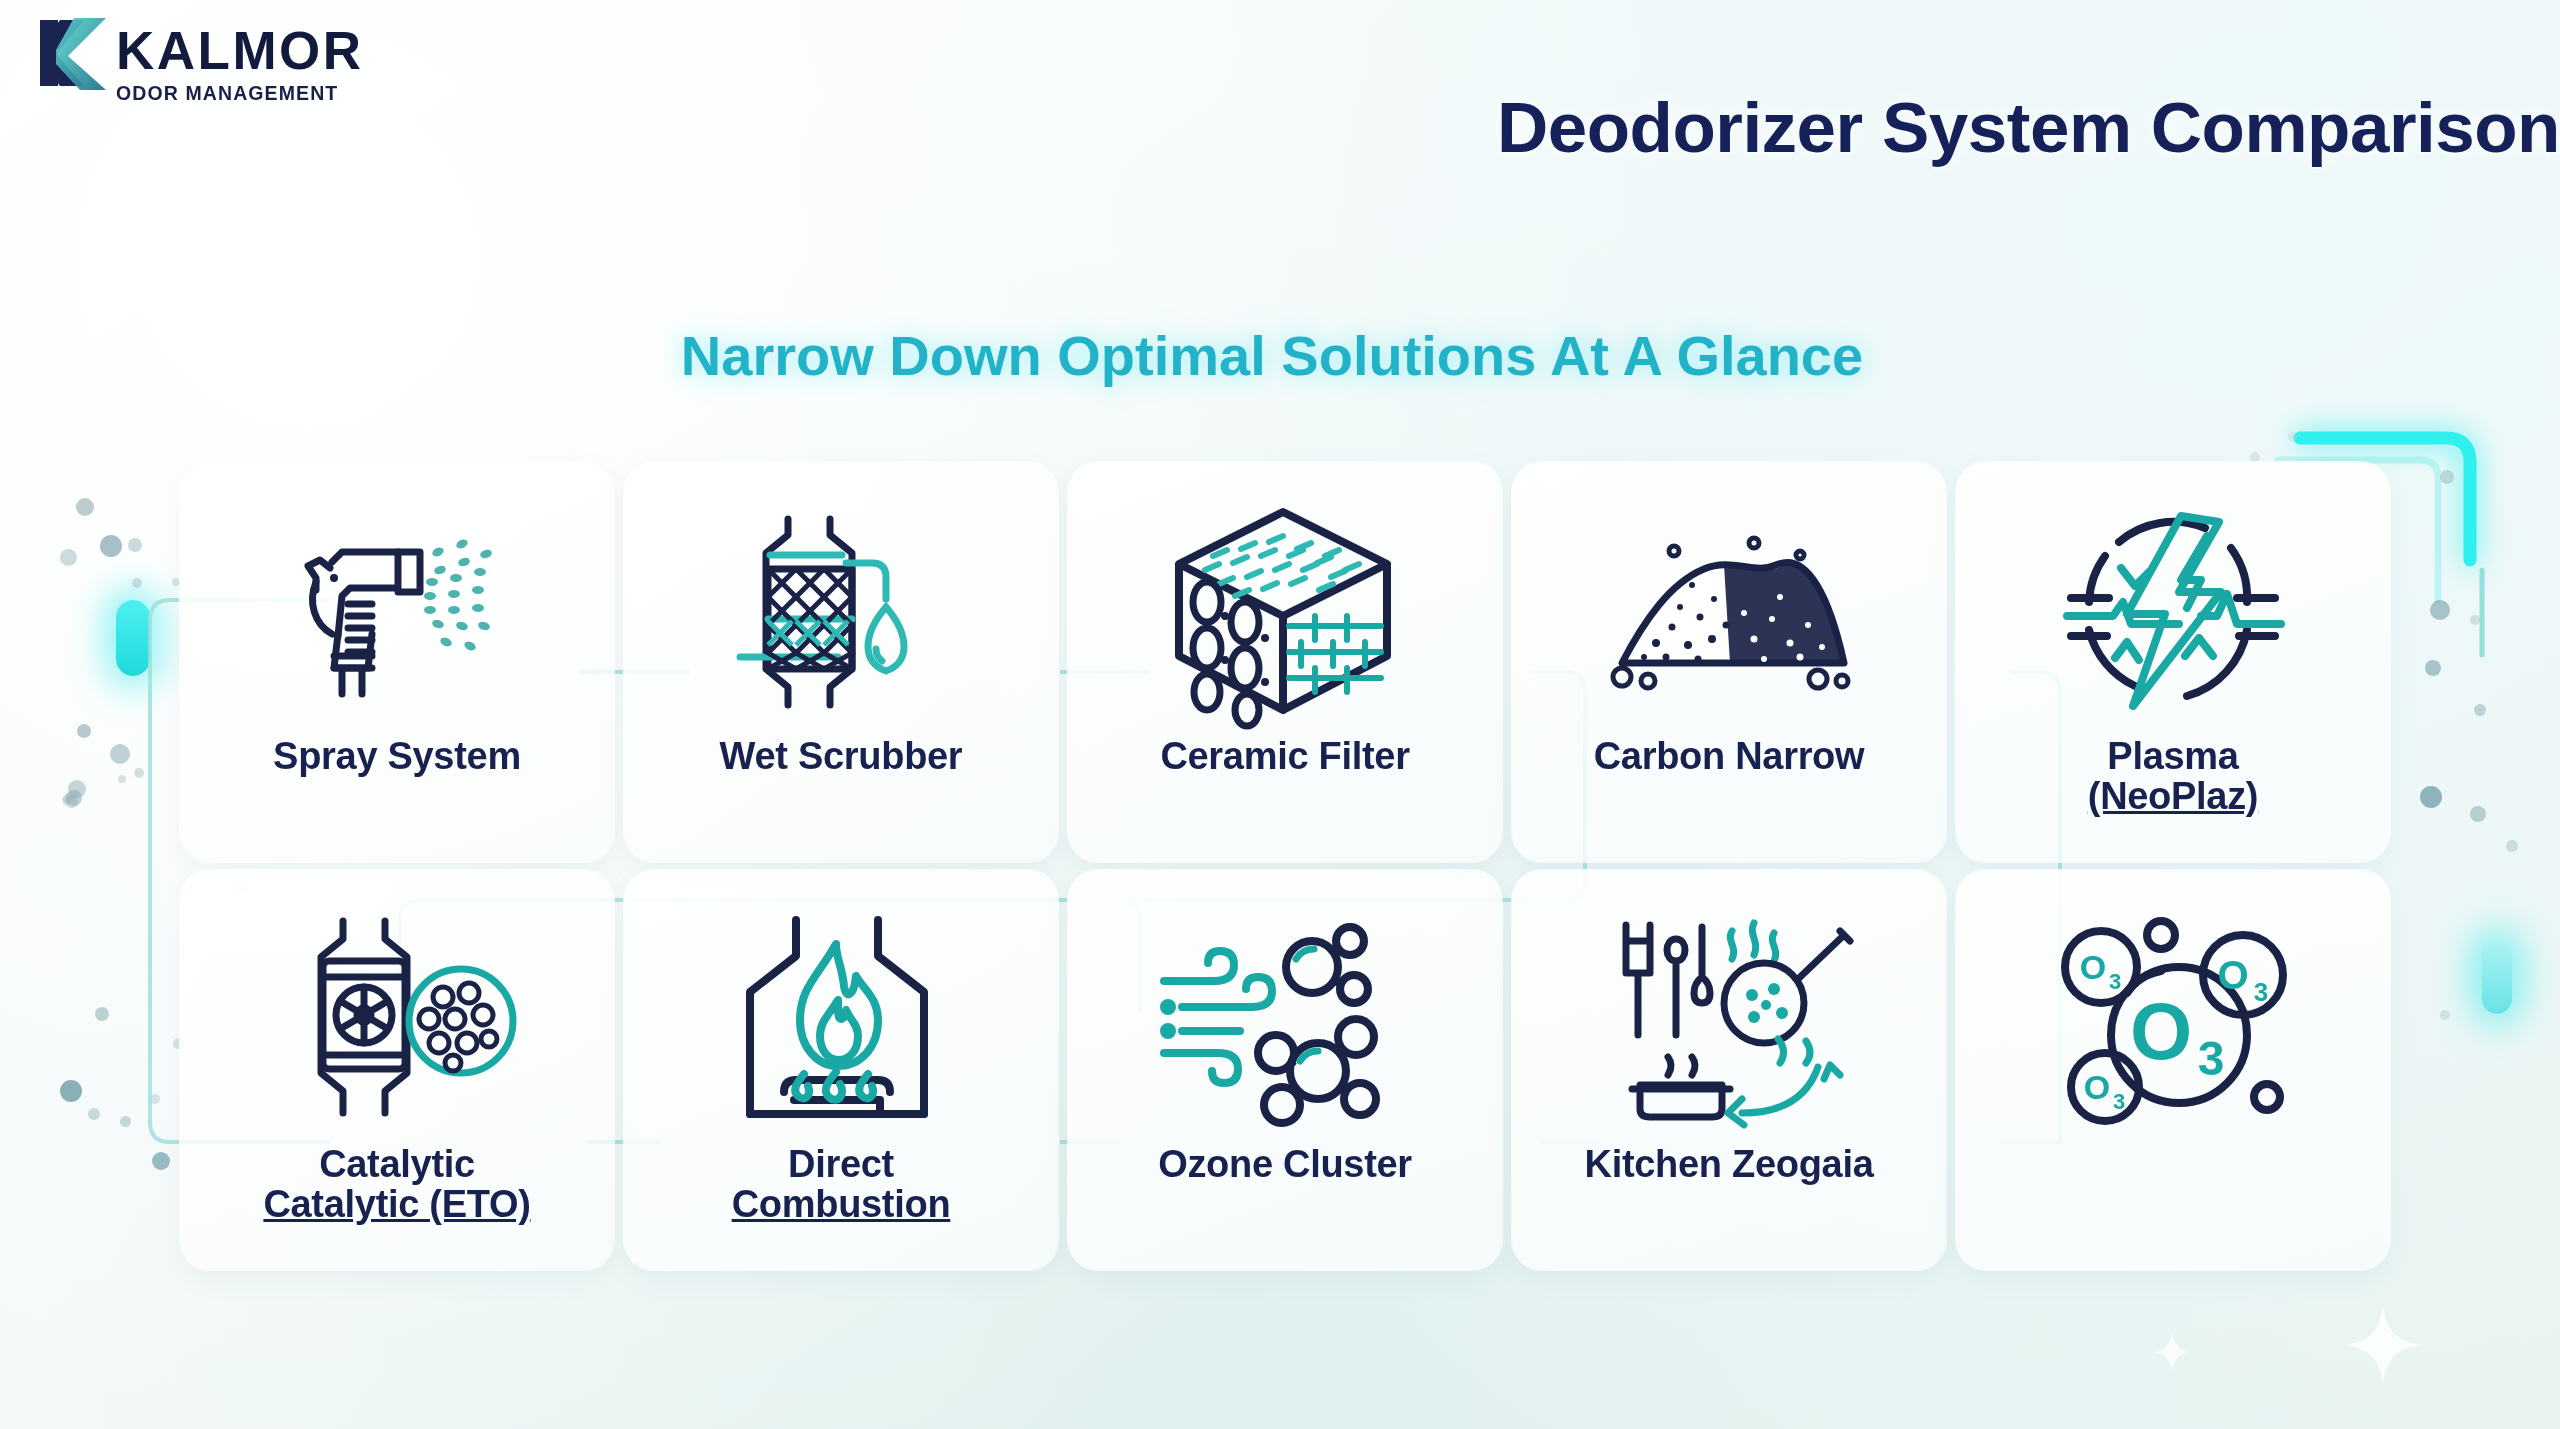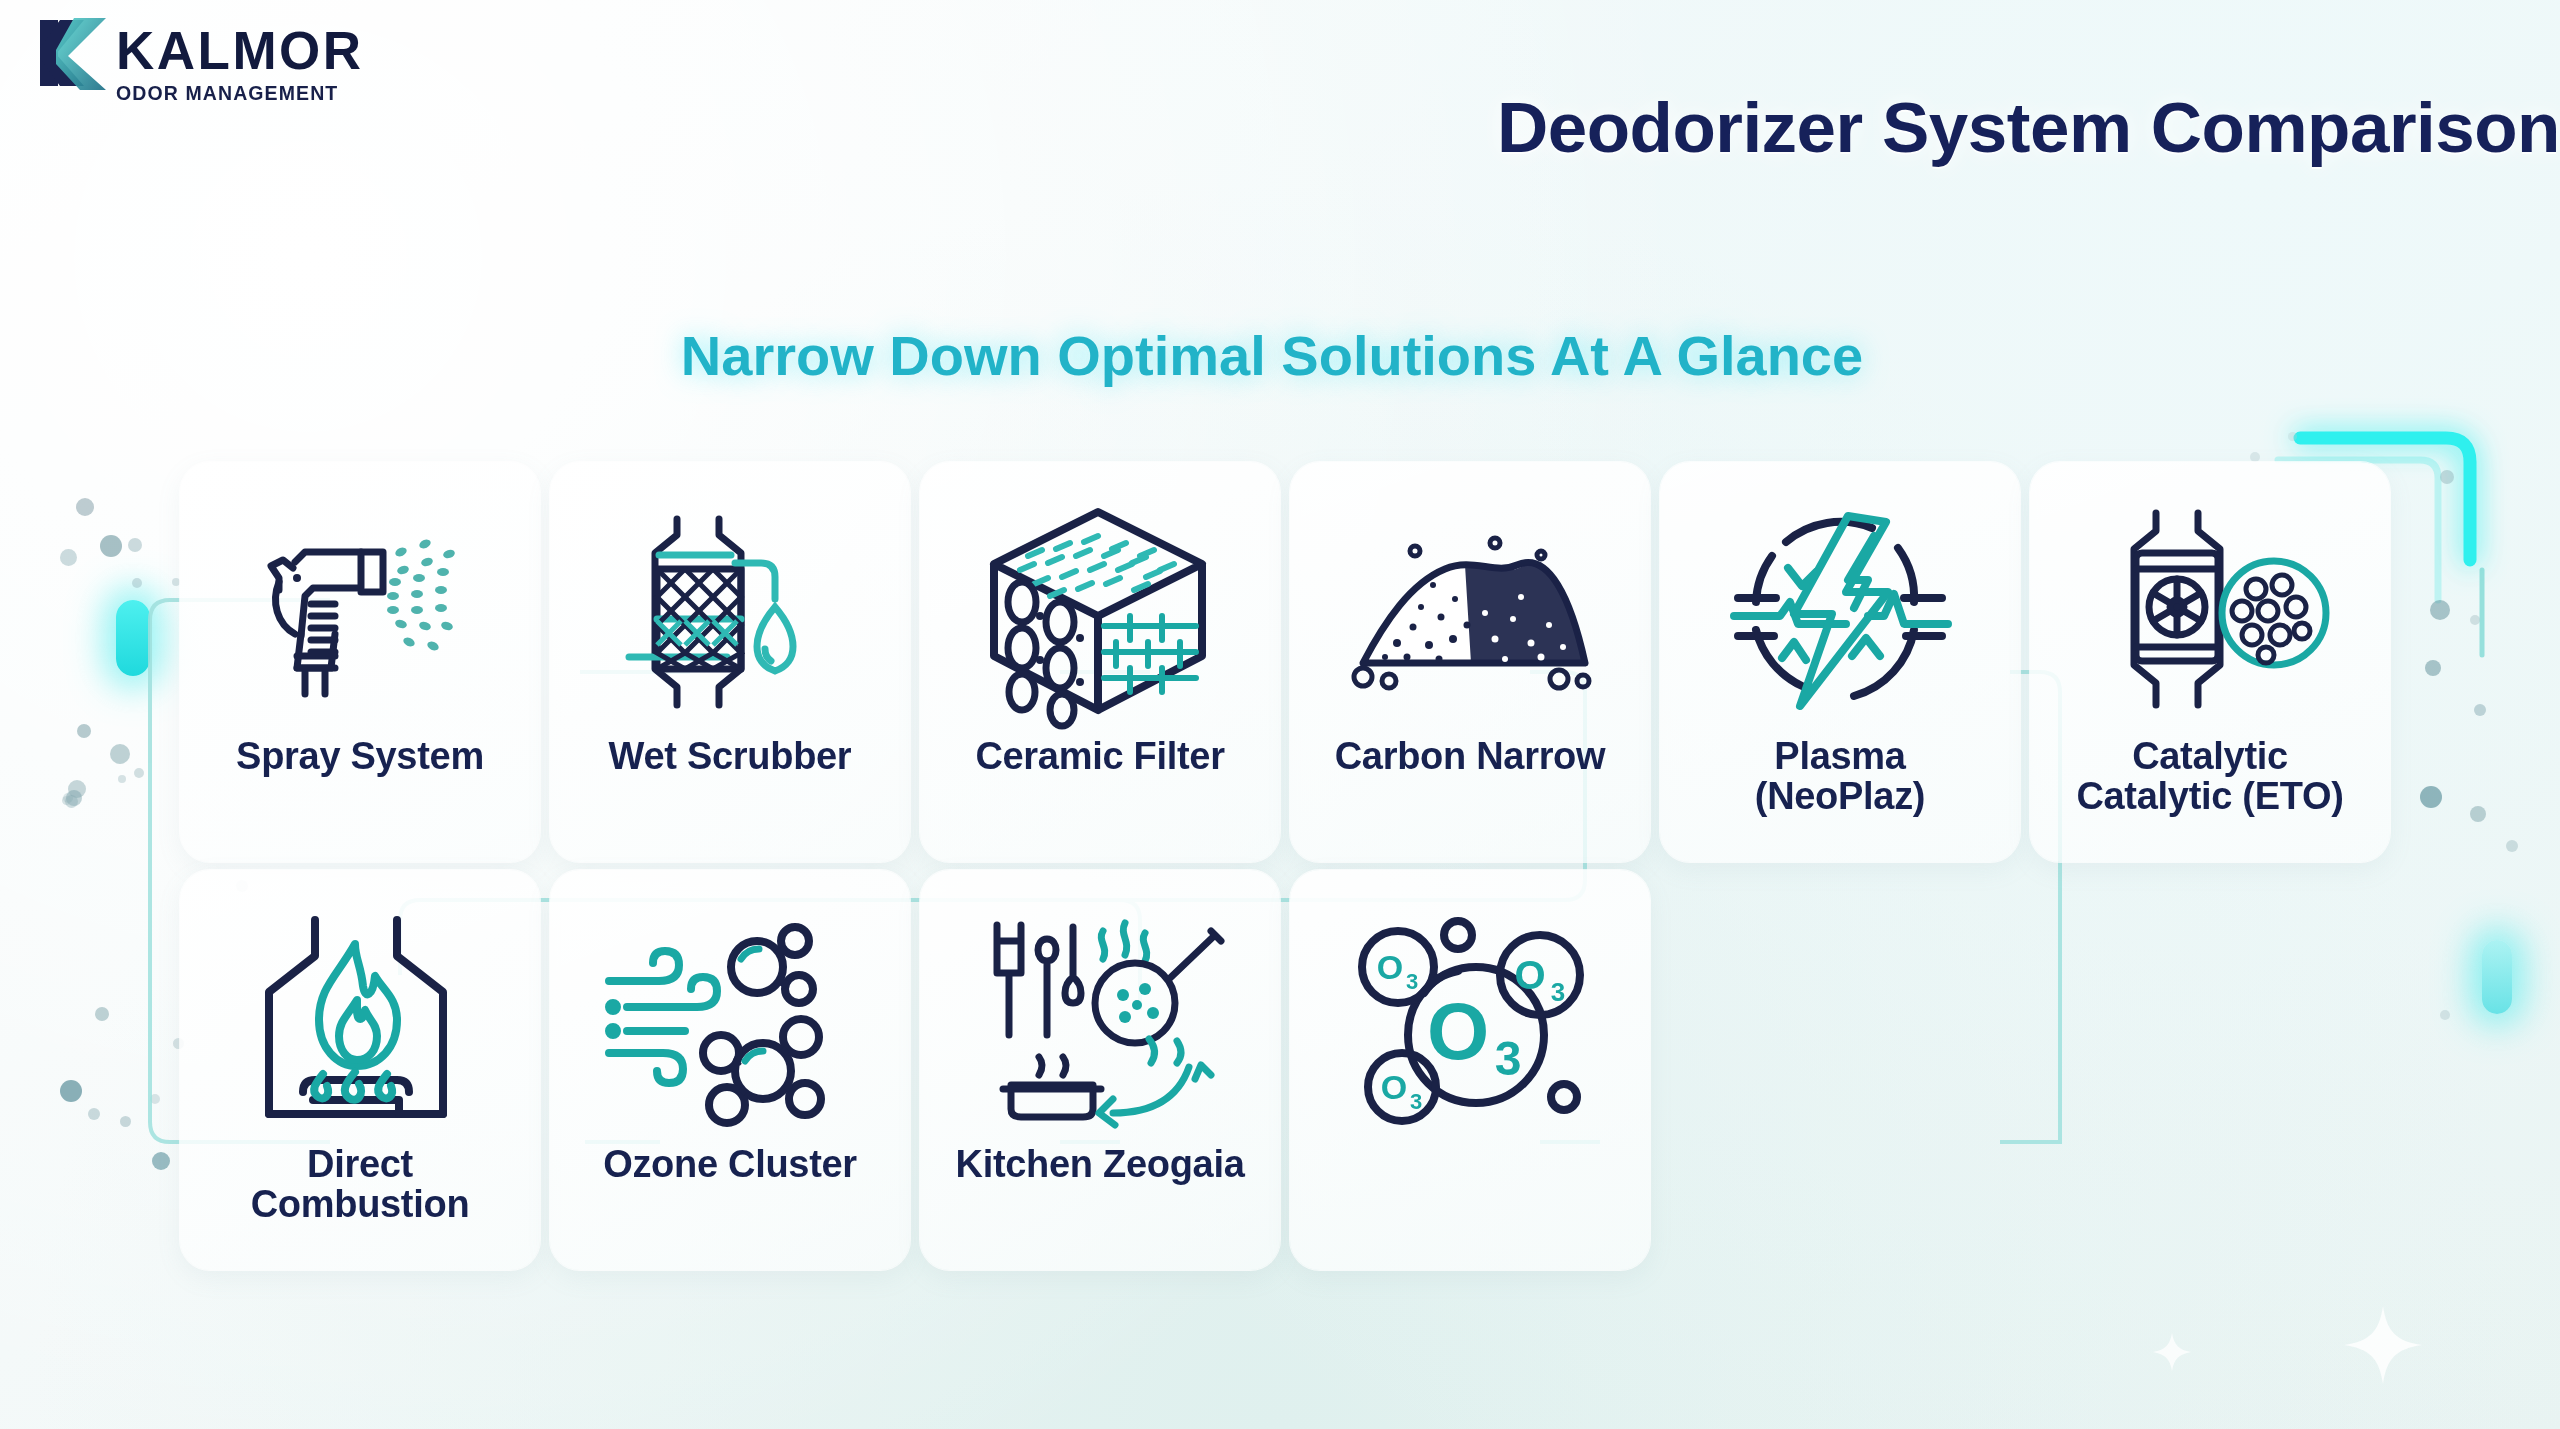--- a/index.html
+++ b/index.html
@@ -51,36 +51,36 @@
     background:linear-gradient(180deg,#4ef0ef,#1fd9dd);
     box-shadow:0 0 34px 12px rgba(60,235,235,.55);
   }
   .capsule.soft { background:linear-gradient(180deg,rgba(120,240,240,.55),rgba(60,220,225,.75)); }
   .corner-glow { position:absolute; }
   .sparkle { position:absolute; color:#ffffff; opacity:.9; }
 
   
   .grid {
     position:absolute; left:180px; top:462px; width:2210px;
-    display:grid; grid-template-columns:repeat(6, 1fr); gap:8px 10px;
+    display:grid; grid-template-columns:repeat(5, 1fr); gap:8px 10px;
   }
   .card {
     position:relative; height:400px;
     border-radius:30px;
     background:linear-gradient(160deg, rgba(255,255,255,.94), rgba(252,254,254,.72));
     box-shadow:0 0 0 1px rgba(255,255,255,.75), 0 8px 26px rgba(120,160,170,.09);
     display:flex; flex-direction:column; align-items:center;
     padding-top:24px;
   }
   .card .icon { height:250px; display:flex; align-items:center; justify-content:center; }
   .card .label {
     font-size:38px; font-weight:700; color:#172250; text-align:center;
     line-height:1.06; padding:0 8px; letter-spacing:-.3px;
   }
-  .card .label .l2 { display:block; }
+  .card .label .l2 { display:block;text-decoration:underline; }
   svg { display:block; overflow:visible; }
 </style>
 </head>
 <body>
 
 <div class="stage">
 
   <div>
     <div class="capsule" style="left:116px;top:600px;width:34px;height:76px;"></div>
     <div class="capsule soft" style="left:2482px;top:940px;width:30px;height:74px;"></div>

